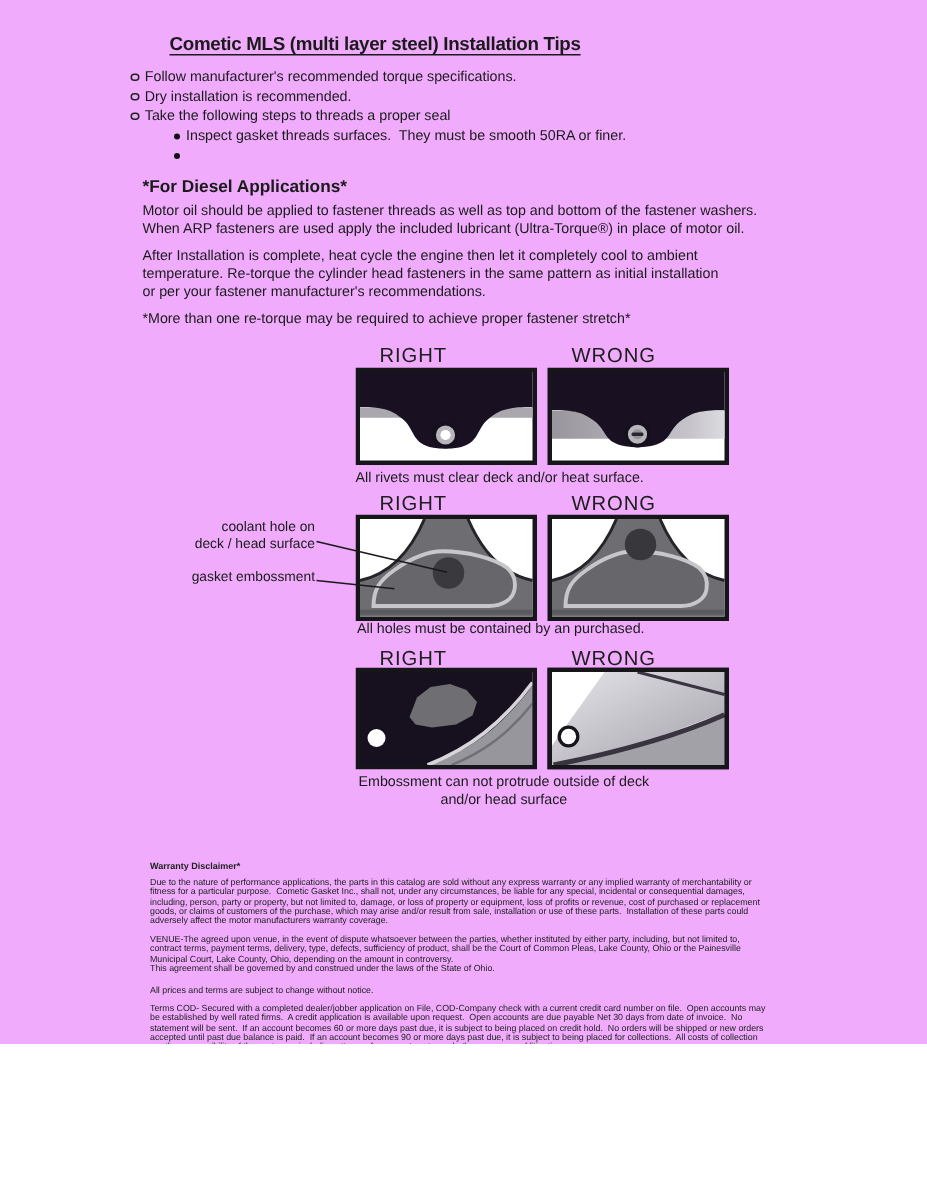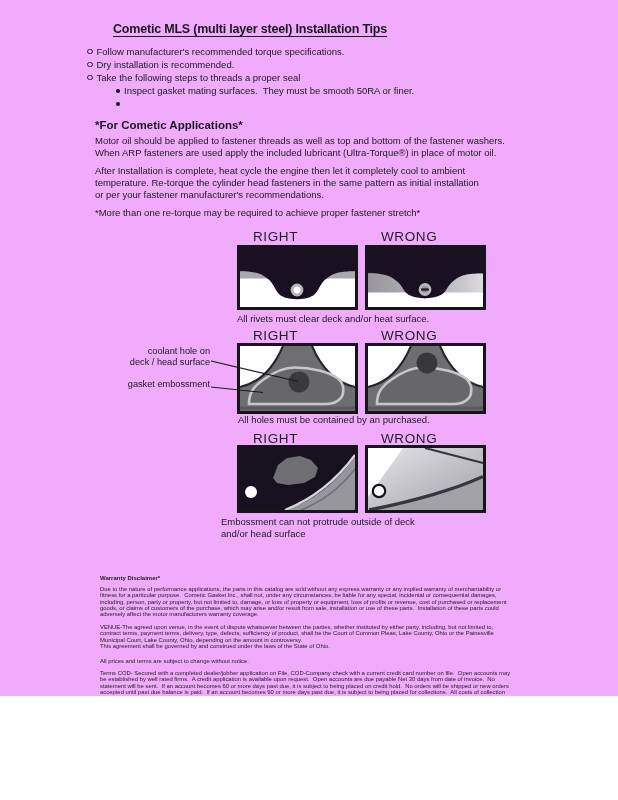--- a/index.html
+++ b/index.html
@@ -43,28 +43,28 @@
       <span>Dry installation is recommended.</span>
     </div>
     <div class="b-item">
       <span class="b-marker"></span>
       <span>Take the following steps to threads a proper seal</span>
     </div>
   </div>
   <div class="abs bullets" style="left:116px; top:84px;">
     <div class="b-item">
       <span class="sb-marker"></span>
-      <span>Inspect gasket mating surfaces.  They must be smooth 50RA or finer.</span>
+      <span>Inspect gasket threads surfaces.  They must be smooth 50RA or finer.</span>
     </div>
     <div class="b-item">
       <span class="sb-marker"></span>
     </div>
   </div>
 
-  <div class="abs h2" style="left:95px; top:119px;">*For Cometic Applications*</div>
+  <div class="abs h2" style="left:95px; top:119px;">*For Diesel Applications*</div>
   <div class="abs body-text" style="left:95px; top:135px;">Motor oil should be applied to fastener threads as well as top and bottom of the fastener washers.
 When ARP fasteners are used apply the included lubricant (Ultra-Torque®) in place of motor oil.</div>
   <div class="abs body-text" style="left:95px; top:165px;">After Installation is complete, heat cycle the engine then let it completely cool to ambient
 temperature. Re-torque the cylinder head fasteners in the same pattern as initial installation
 or per your fastener manufacturer's recommendations.</div>
   <div class="abs body-text" style="left:95px; top:207px;">*More than one re-torque may be required to achieve proper fastener stretch*</div>
 
   <div class="abs dg-header" style="left:253px; top:229px;">RIGHT</div>
   <div class="abs dg-header" style="left:381px; top:229px;">WRONG</div>
 
@@ -151,21 +151,21 @@
     <g transform="translate(128,0)">
       <rect x="1.5" y="1.5" width="118" height="65" fill="#ffffff" stroke="#15151a" stroke-width="3"></rect>
       <path d="M38,3 L118,3 L118,30 L24,65 L3,65 L3,52 Z" fill="url(#g2)"></path>
       <path d="M60,3 L118,18" stroke="#39343f" stroke-width="2.2" fill="none"></path>
       <path d="M4,65 C45,57 85,46.5 118,33 L118,65 Z" fill="#a3a1a8"></path>
       <path d="M4,65 C45,57 85,46 118,31.5" stroke="#39343f" stroke-width="3.4" fill="none"></path>
       <circle cx="14" cy="46" r="6.2" fill="#fdfdfd" stroke="#15151a" stroke-width="2.2"></circle>
       <rect x="1.5" y="1.5" width="118" height="65" fill="none" stroke="#15151a" stroke-width="3"></rect>
     </g>
   </svg>
-  <div class="abs caption" style="left:221px; top:516px;">Embossment can not protrude outside of deck
+  <div class="abs caption" style="left:239px; top:516px;text-align:center;">Embossment can not protrude outside of deck
 and/or head surface</div>
 
   <div class="abs fine-h" style="left:100px; top:575px;">Warranty Disclaimer*</div>
   <div class="abs fine" style="left:100px; top:586px;">Due to the nature of performance applications, the parts in this catalog are sold without any express warranty or any implied warranty of merchantability or
 fitness for a particular purpose.  Cometic Gasket Inc., shall not, under any circumstances, be liable for any special, incidental or consequential damages,
 including, person, party or property, but not limited to, damage, or loss of property or equipment, loss of profits or revenue, cost of purchased or replacement
 goods, or claims of customers of the purchase, which may arise and/or result from sale, installation or use of these parts.  Installation of these parts could
 adversely affect the motor manufacturers warranty coverage.</div>
   <div class="abs fine" style="left:100px; top:624px;">VENUE-The agreed upon venue, in the event of dispute whatsoever between the parties, whether instituted by either party, including, but not limited to,
 contract terms, payment terms, delivery, type, defects, sufficiency of product, shall be the Court of Common Pleas, Lake County, Ohio or the Painesville

